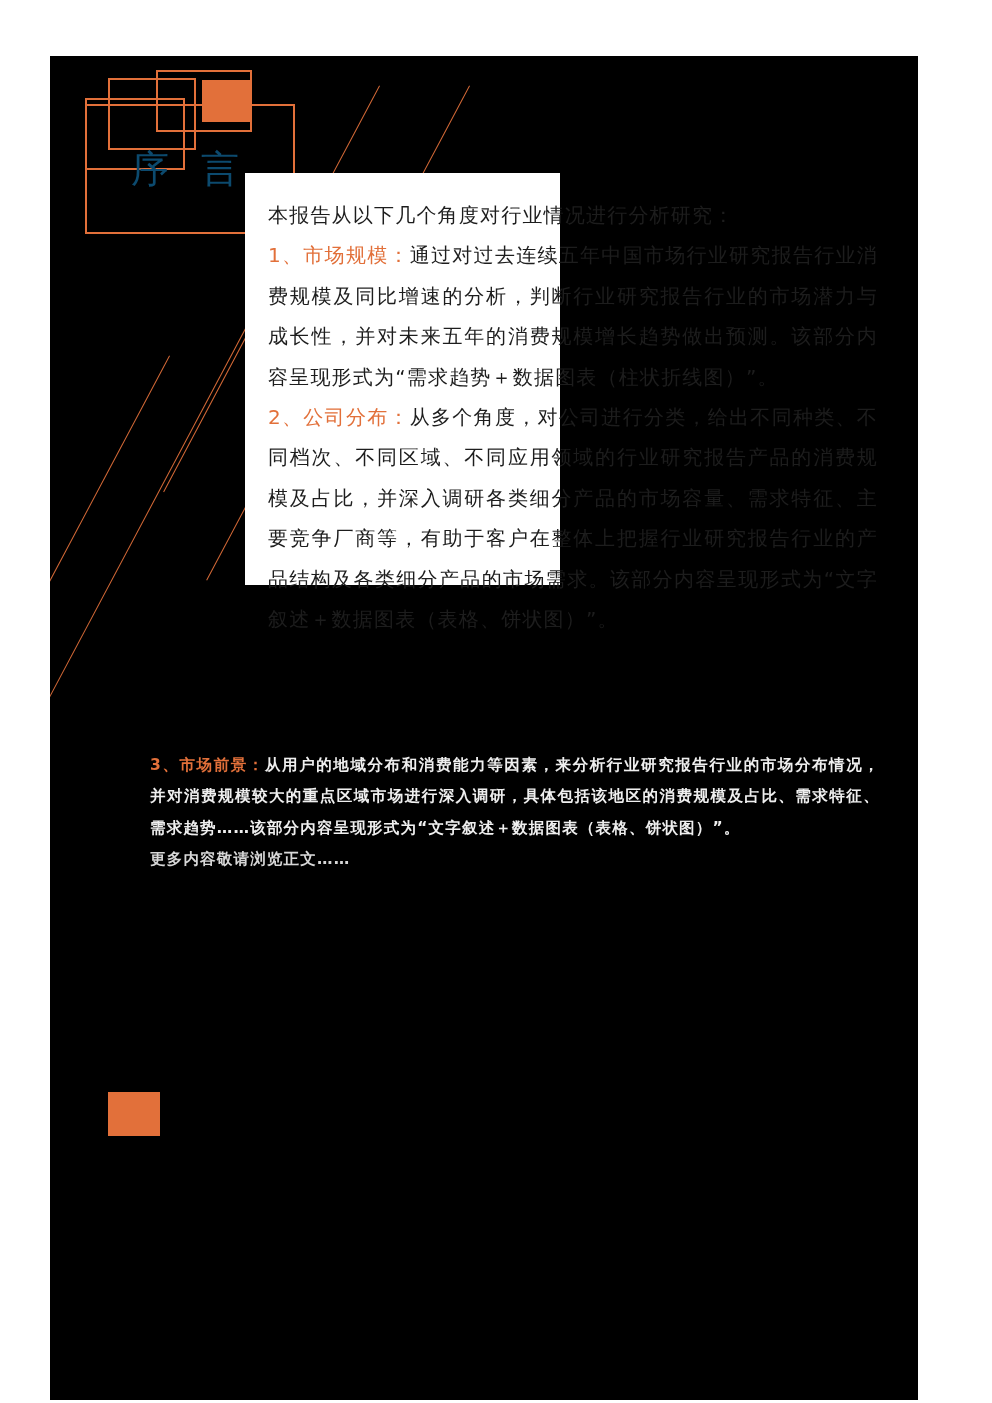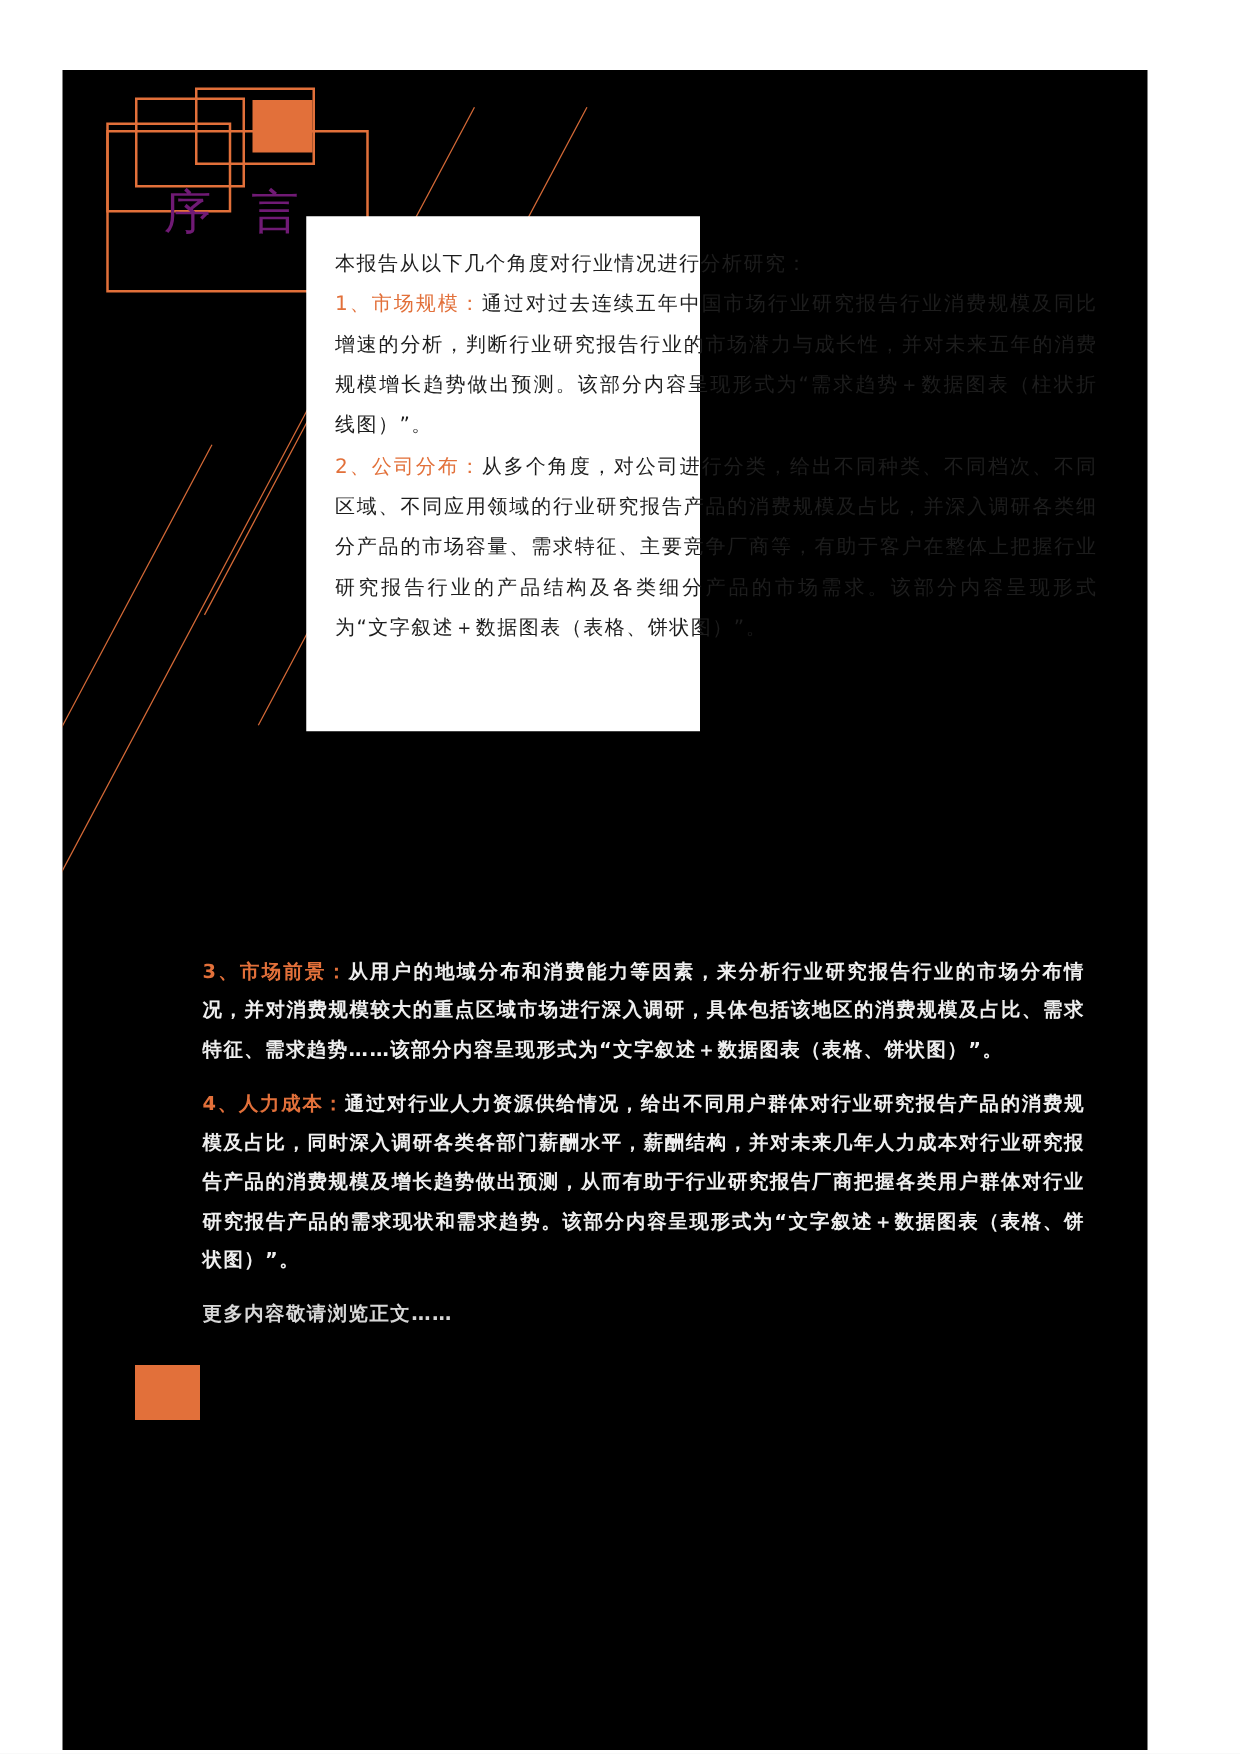--- a/index.html
+++ b/index.html
@@ -11,35 +11,35 @@
   .slide{position:absolute;left:50px;top:56px;width:868px;height:1344px;background:#000000;overflow:hidden;}
 
   
   .diag{position:absolute;background:#e2703a;height:1px;transform-origin:0 0;opacity:.95;}
 
   
   .deco-rect{position:absolute;border:2px solid #e2703a;box-sizing:border-box;}
   .deco-fill{position:absolute;background:#e2703a;}
 
   .title-box{position:absolute;left:85px;top:104px;width:210px;height:130px;border:2px solid #e2703a;box-sizing:border-box;display:flex;align-items:center;justify-content:center;}
-  .title-text{color:#701a75;font-size:38px;letter-spacing:10px;font-family:"DejaVu Sans","Liberation Sans",sans-serif;}
+  .title-text{color:#0c4a6e;font-size:38px;letter-spacing:10px;font-family:"DejaVu Sans","Liberation Sans",sans-serif;}
 
   
   .white-panel{position:absolute;left:245px;top:173px;width:315px;height:412px;background:#ffffff;}
 
   
-  .body-text{position:absolute;left:268px;top:195px;width:610px;color:#efefef;font-size:16px;line-height:2.02;letter-spacing:1.2px;text-align:justify;}
+  .body-text{position:absolute;left:268px;top:195px;width:610px;color:#efefef;font-size:20px;line-height:2.02;letter-spacing:1.2px;text-align:justify;}
   .body-text p{margin:0;}
   .seg-dark{color:#1d1d1d;}
   .orange{color:#e2703a;font-weight:bold;}
   .orange-dark{color:#e2703a;font-weight:normal;}
   .light{color:#efefef;}
 
   .lower-text{position:absolute;left:150px;top:750px;width:730px;color:#efefef;font-size:15.5px;line-height:2.02;letter-spacing:1.2px;text-align:justify;font-weight:bold;}
-  .lower-text p{margin:12px;}
+  .lower-text p{margin:0;}
 </style>
 </head>
 <body>
 
 <div class="page">
 
   <div class="slide">
 
     <div class="diag" style="left:330px;top:30px;width:460px;transform:rotate(118deg);"></div>
     <div class="diag" style="left:420px;top:30px;width:560px;transform:rotate(118deg);"></div>
@@ -66,19 +66,16 @@
     </p>
     <p>
       <span class="orange-dark">2、公司分布：</span><span class="seg-dark">从多个角度，对公司进行分类，给出不同种类、不同档次、不同区域、不同应用领域的行业研究报告产品的消费规模及占比，并深入调研各类细分产品的市场容量、需求特征、主要竞争厂商等，有助于客户在整体上把握行业研究报告行业的产品结构及各类细分产品的市场需求。该部分内容呈现形式为“文字叙述＋数据图表（表格、饼状图）”。</span>
     </p>
   </div>
 
   <div class="lower-text">
     <p>
       <span class="orange">3、市场前景：</span><span class="light">从用户的地域分布和消费能力等因素，来分析行业研究报告行业的市场分布情况，并对消费规模较大的重点区域市场进行深入调研，具体包括该地区的消费规模及占比、需求特征、需求趋势……该部分内容呈现形式为“文字叙述＋数据图表（表格、饼状图）”。</span>
     </p>
-    <p>
-      <span class="orange">4、人力成本：</span><span class="light">通过对行业人力资源供给情况，给出不同用户群体对行业研究报告产品的消费规模及占比，同时深入调研各类各部门薪酬水平，薪酬结构，并对未来几年人力成本对行业研究报告产品的消费规模及增长趋势做出预测，从而有助于行业研究报告厂商把握各类用户群体对行业研究报告产品的需求现状和需求趋势。该部分内容呈现形式为“文字叙述＋数据图表（表格、饼状图）”。</span>
-    </p>
     <p style="font-weight:bold;color:#d7d7d7;">更多内容敬请浏览正文……</p>
   </div>
 
 </div>
 
 </body></html>

